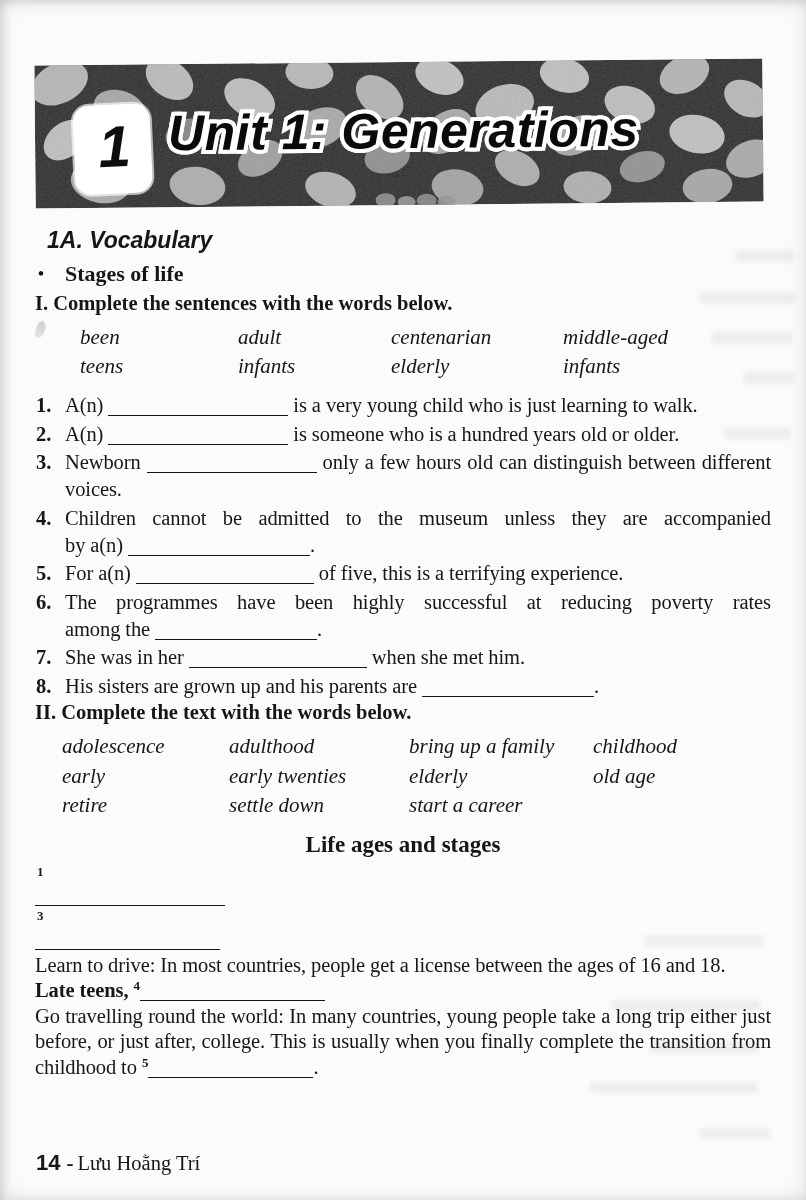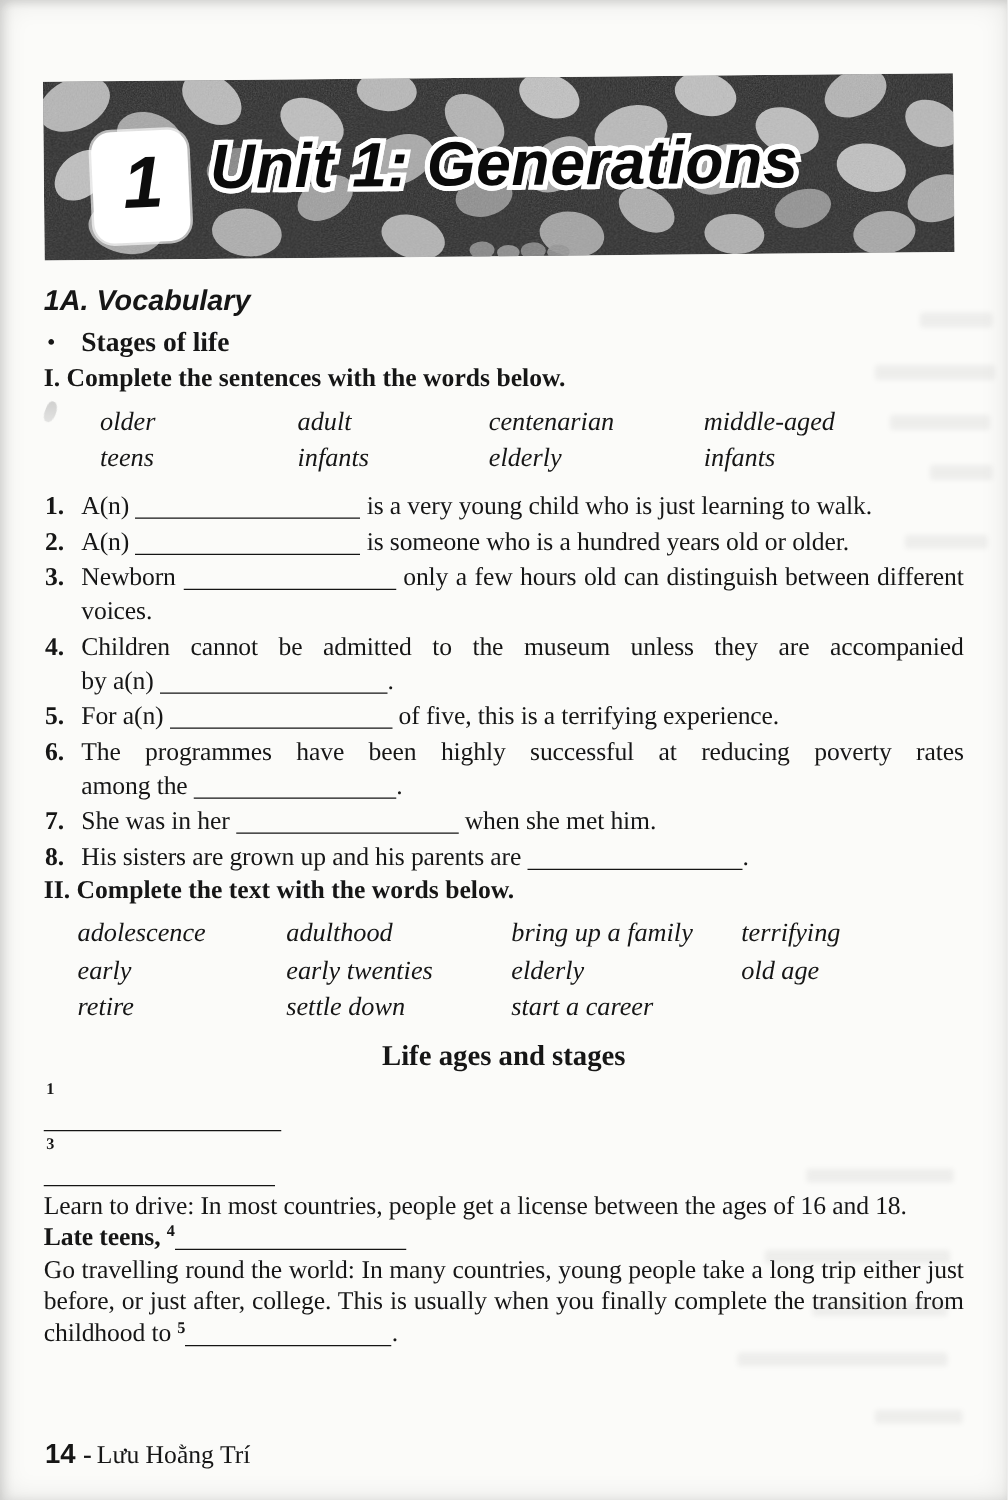--- a/index.html
+++ b/index.html
@@ -34,21 +34,21 @@
   }
   .banner-title .stroke {
     position:absolute; left:0; top:0; color:#ffffff;
     -webkit-text-stroke:8px #ffffff;
     text-shadow:-3px -3px 0 #fff,3px -3px 0 #fff,-3px 3px 0 #fff,3px 3px 0 #fff,0 -4px 0 #fff,0 4px 0 #fff,-4px 0 0 #fff,4px 0 0 #fff;
   }
   .banner-title .fill { position:relative; color:#0a0a0a; }
   
   .sec-heading {
     font-family:"Liberation Sans", sans-serif; font-weight:bold; font-style:italic;
-    font-size:23px; margin:0 0 7px 0;
+    font-size:23px; margin:0 0 7px 12px;
   }
   .bullet-line { font-size:22px; font-weight:bold; margin:0 0 5px 3px; }
   .bullet-line .bullet { font-size:17px; margin-right:21px; vertical-align:2px; }
   .instruction { font-weight:bold; font-size:20.5px; margin-bottom:8px; }
   .instruction.mt { }
   
   .wordbank { font-style:italic; font-size:21px; margin-bottom:11px; }
   .wb-row { display:grid; }
   .wb1 .wb-row { grid-template-columns:158px 153px 172px auto; margin-left:45px; line-height:29px; }
   .wb2 .wb-row { grid-template-columns:167px 180px 184px auto; margin-left:27px; line-height:29.5px; }
@@ -141,21 +141,21 @@
   </div>
 
   <div class="sec-heading">1A. Vocabulary</div>
   <div class="bullet-line">
     <span class="bullet">•</span><span>Stages of life</span>
   </div>
 
   <div class="instruction">I. Complete the sentences with the words below.</div>
   <div class="wordbank wb1">
       <div class="wb-row">
-        <span>older</span>
+        <span>been</span>
         <span>adult</span>
         <span>centenarian</span>
         <span>middle-aged</span>
       </div>
       <div class="wb-row">
         <span>teens</span>
         <span>infants</span>
         <span>elderly</span>
         <span>infants</span>
       </div>
@@ -170,21 +170,21 @@
       <div class="sentence"><span class="s-num">7.</span>She was in her <span class="blank" style="width: 178px;"></span> when she met him.</div>
       <div class="sentence"><span class="s-num">8.</span>His sisters are grown up and his parents are <span class="nb"><span class="blank" style="width: 172px;"></span>.</span></div>
     </div>
 
   <div class="instruction mt">II. Complete the text with the words below.</div>
   <div class="wordbank wb2">
       <div class="wb-row">
         <span>adolescence</span>
         <span>adulthood</span>
         <span>bring up a family</span>
-        <span>terrifying</span>
+        <span>childhood</span>
       </div>
       <div class="wb-row">
         <span>early</span>
         <span>early twenties</span>
         <span>elderly</span>
         <span>old age</span>
       </div>
       <div class="wb-row">
         <span>retire</span>
         <span>settle down</span>

